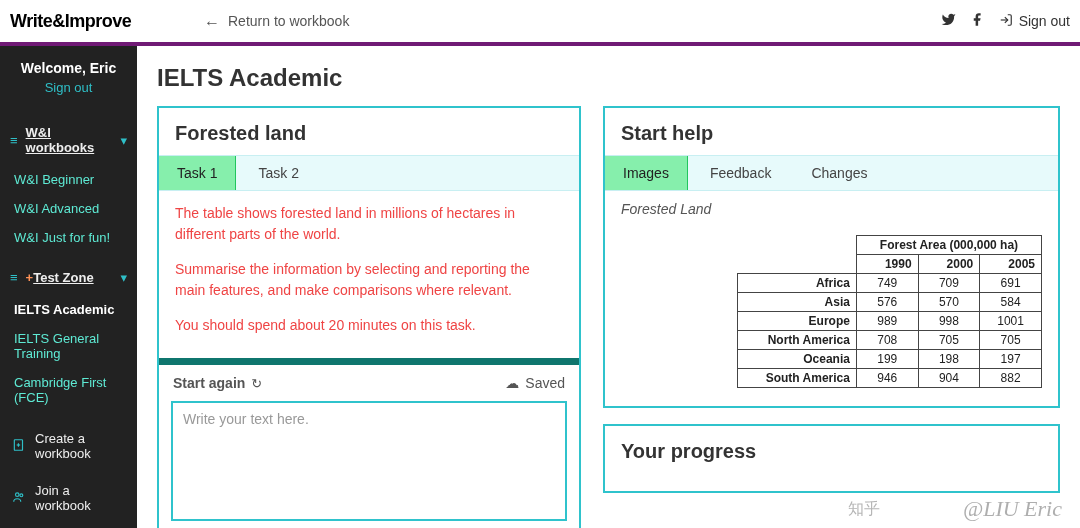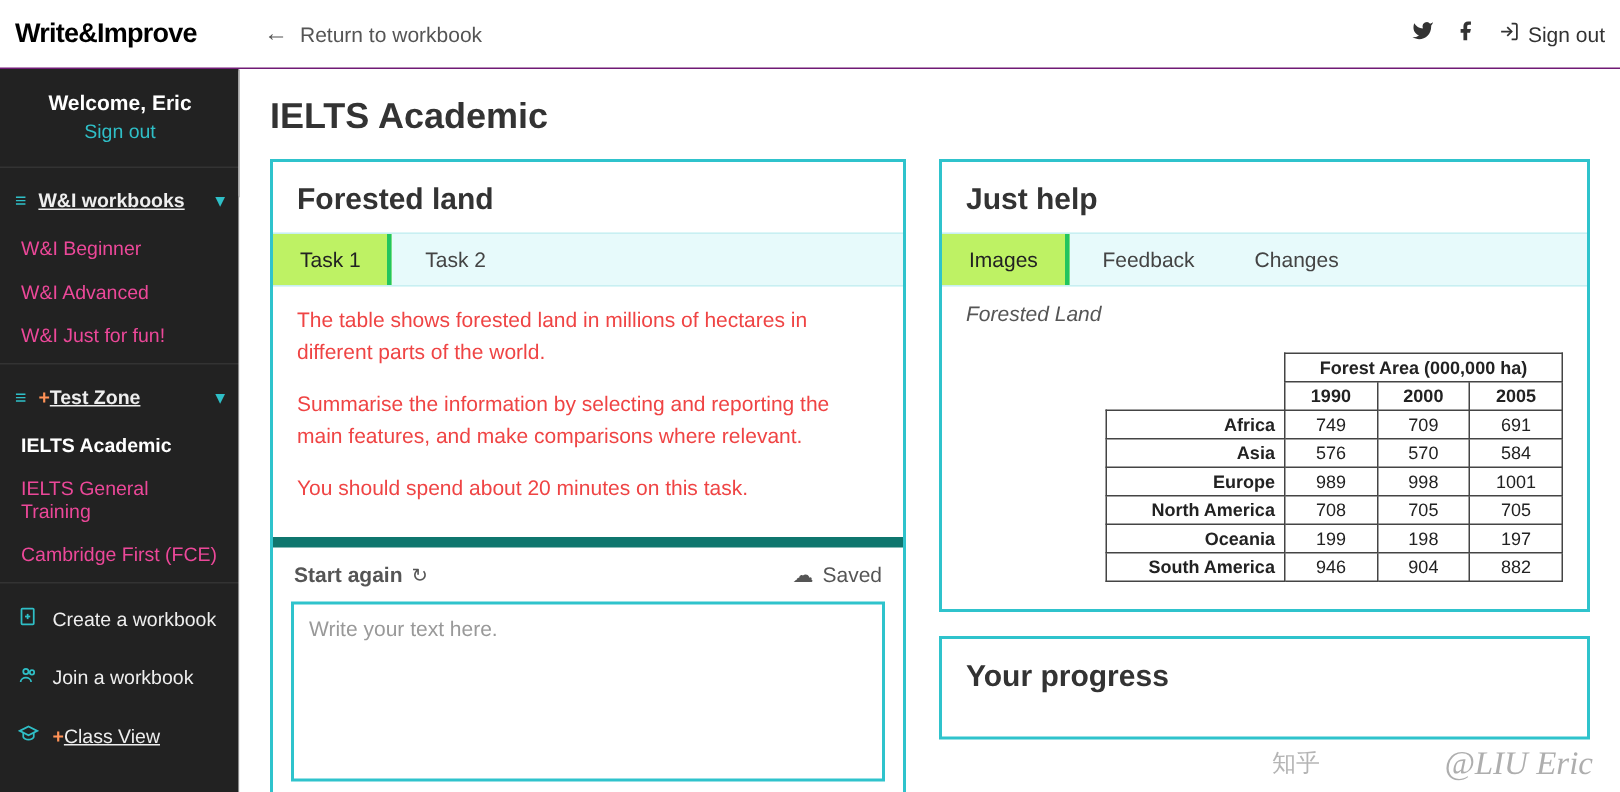--- a/index.html
+++ b/index.html
@@ -1,70 +1,70 @@
 <!DOCTYPE html>
 <html><head>
 <meta charset="utf-8">
 <style>
   * { box-sizing: border-box; margin: 0; padding: 0; }
   body { font-family: "Helvetica Neue", Arial, sans-serif; font-size: 14px; color: #333; background: #fff; width: 1080px; height: 528px; overflow: hidden; position: relative; }
 
-  .topbar { display: flex; align-items: center; height: 46px; border-bottom: 1px solid #701a75; padding: 0 10px 0 0; }
+  .topbar { display: flex; align-items: center; height: 46px; border-bottom: 4px solid #701a75; padding: 0 10px 0 0; gap: 28px; }
   .logo-box { width: 160px; display: flex; align-items: center; padding-left: 10px; }
   .logo-text { font-weight: 700; font-size: 18px; color: #000; letter-spacing: -0.5px; }
   .ret-link { display: flex; align-items: center; color: #555; font-size: 14px; margin-left: 16px; cursor: pointer; }
   .ret-link .arrow { margin-right: 8px; font-size: 16px; }
   .top-right { margin-left: auto; display: flex; align-items: center; gap: 14px; color: #333; }
   .top-icon { font-size: 15px; cursor: pointer; }
   .signout-top { display:flex; align-items:center; gap:6px; cursor:pointer; font-size: 14px; }
 
   .shell { display: flex; height: calc(100% - 46px); }
 
-  .sidebar { width: 160px; background: #222; color: #ccc; font-size: 13px; display: flex; flex-direction: column; }
+  .sidebar { width: 137px; background: #222; color: #ccc; font-size: 13px; display: flex; flex-direction: column; }
   .sb-welcome { text-align: center; padding: 14px 0 12px; }
   .sb-welcome .wname { color: #fff; font-weight: 600; font-size: 14px; }
   .sb-welcome .wsign { color: #2fbfc7; margin-top: 4px; cursor: pointer; font-size: 13px; }
   .sb-sep { height: 1px; background: #333; margin: 4px 0; }
   .sb-heading { display:flex; align-items:center; padding: 10px 10px; color:#eee; cursor:pointer; }
   .sb-heading .hicon { margin-right: 8px; color:#2fbfc7; }
   .sb-heading .hlabel { font-weight:600; }
   .sb-heading.underline .hlabel { text-decoration: underline; }
   .sb-heading .caret { margin-left:auto; color:#2fbfc7; }
-  .sb-item { padding: 7px 14px; color:#ec4899; cursor:pointer; }
+  .sb-item { padding: 7px 14px; color:#5eead4; cursor:pointer; }
   .sb-item.active { color:#fff; font-weight:600; }
   .sb-link { display:flex; align-items:center; padding: 11px 12px; color:#eee; cursor:pointer; }
   .sb-link .licon { margin-right:9px; }
   .plus { color:#ff9257; font-weight:700; }
 
   .main { flex: 1; background: #fff; padding: 18px 20px 0 20px; overflow:auto; position:relative; }
   .page-title { font-size: 24px; font-weight: 600; color:#333; margin-bottom: 14px; }
   .cols { display:flex; gap: 22px; }
   .col-left { width: 424px; }
   .col-right { flex:1; display:flex; flex-direction:column; gap:16px; }
 
   .panel { border: 2px solid #2fc3cc; background:#fff; }
   .panel-title { font-size: 20px; font-weight:600; color:#333; padding: 14px 16px 10px; }
   .tabs { display:flex; background:#e7fafb; border-top:1px solid #c8eff2; border-bottom:1px solid #c8eff2; }
   .tab { padding: 9px 18px; color:#444; cursor:pointer; font-size:14px; }
-  .tab.active { background:#bef264; border-right:3px solid #22c55e; color:#222; }
+  .tab.active { background:#86efac; border-right:1px solid #22c55e; color:#222; }
   .tab + .tab { margin-left: 4px; }
   .task-body { padding: 12px 16px 8px; color:#ef4444; line-height:1.5; }
   .task-body p { margin-bottom: 14px; }
   .start-row { display:flex; align-items:center; padding: 10px 14px 6px; border-top:7px solid #0f766e; color:#555; font-size:14px;}
   .start-row .start-label { font-weight:600; }
   .start-row .reset { margin-left:6px; font-size:13px; cursor:pointer; }
   .start-row .saved { margin-left:auto; display:flex; align-items:center; gap:6px; }
   .editor { margin: 4px 12px 14px; border:2px solid #2fc3cc; min-height:120px; padding:8px 10px; color:#888; font-size:14px; }
 
   .help-body { padding: 10px 16px 18px; }
   .help-caption { font-style: italic; color:#555; margin-bottom: 18px; }
   .ftable { border-collapse: collapse; width: 305px; margin-left:auto; font-size:12px; color:#222; }
   .ftable th, .ftable td { border:1px solid #444; padding:2px 6px; text-align:center; }
   .ftable .rowhead { text-align:right; font-weight:700; }
-  .ftable .tophead { font-weight:700; }
+  .ftable .tophead { font-weight:700;text-align:right; }
   .ftable .spanhead { font-weight:700; }
 
   .progress-panel .panel-title { padding-bottom: 28px; }
 
   .watermark { position:absolute; right: 18px; bottom: 6px; color: rgba(120,120,120,0.6); font-size: 22px; font-style: italic; font-family: Georgia, serif; pointer-events:none; }
   .zh { position:absolute; right: 200px; bottom: 8px; color: rgba(120,120,120,0.55); font-size: 16px; font-family: sans-serif; pointer-events:none; }
   .scroll-ind { position:absolute; left:159px; top:46px; bottom:0; width:8px; background:#f0f0f0; }
   .scroll-thumb { position:absolute; top:0; left:0; width:8px; height:86px; background:#bdbdbd; border-radius:2px; }
 </style>
 </head>
@@ -194,21 +194,21 @@
               <span>☁</span>
               <span>Saved</span>
             </span>
           </div>
           <div class="editor" contenteditable="true" style=""><span style="color:#999">Write your text here.</span></div>
         </div>
       </div>
 
       <div class="col-right">
         <div class="panel">
-          <div class="panel-title">Just help</div>
+          <div class="panel-title">Start help</div>
           <div class="tabs">
             <div class="tab active">Images</div>
             <div class="tab">Feedback</div>
             <div class="tab">Changes</div>
           </div>
           <div class="help-body">
             <div class="help-caption">Forested Land</div>
             <table class="ftable">
               <tbody>
                   <tr>

